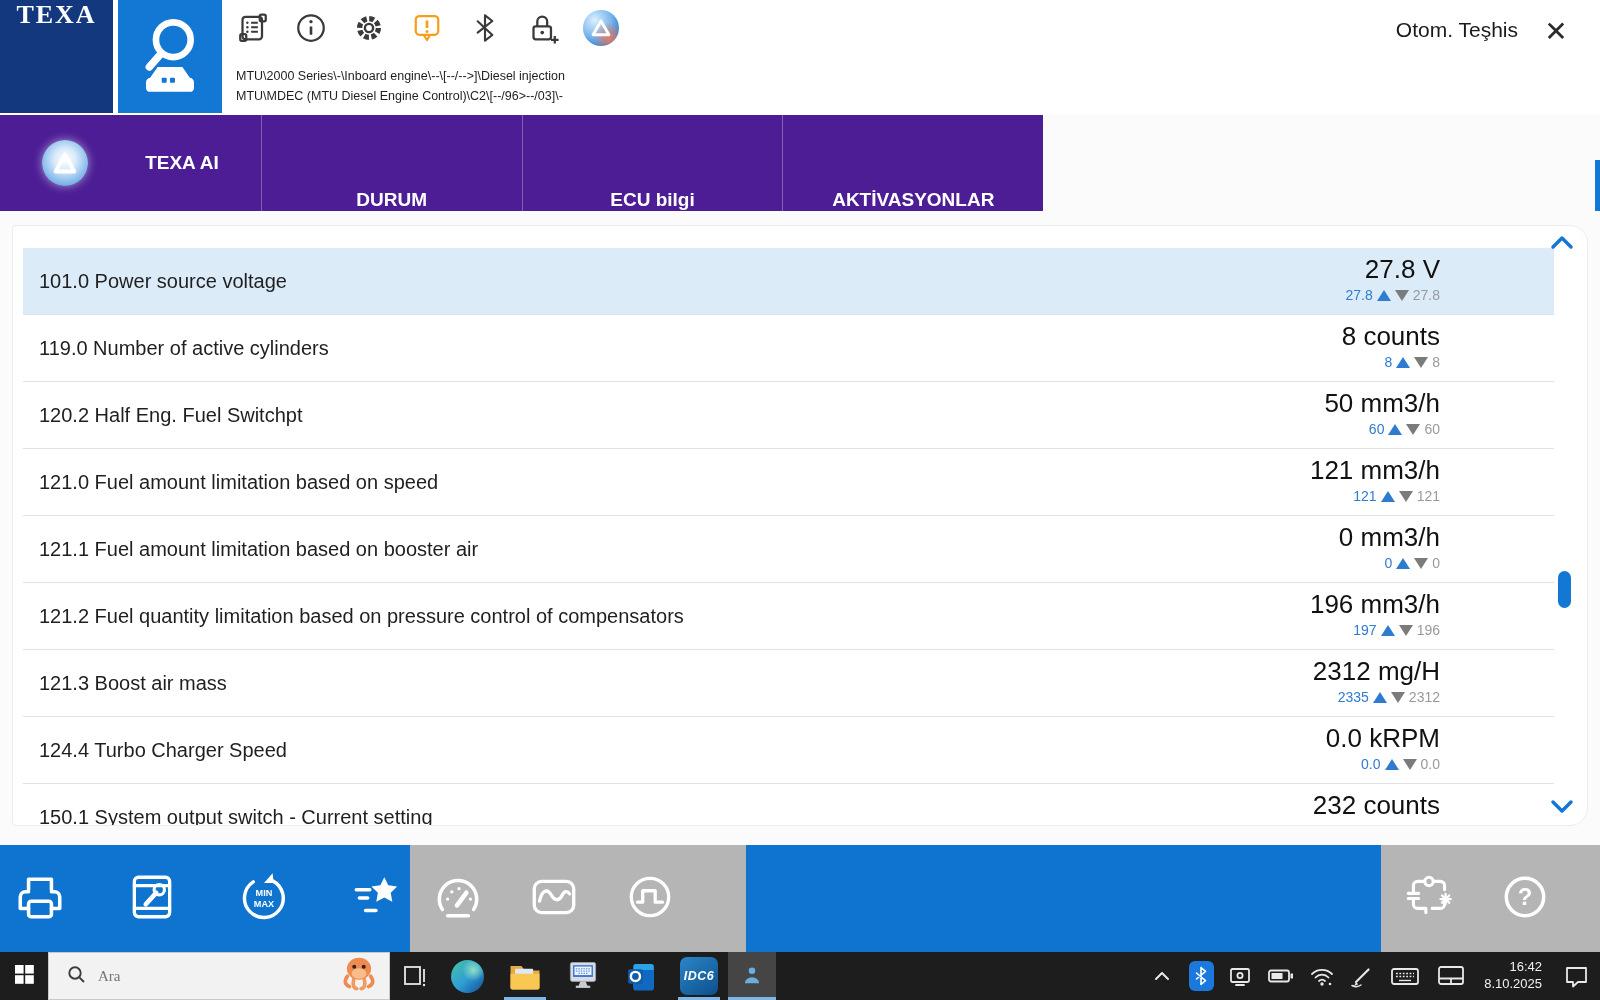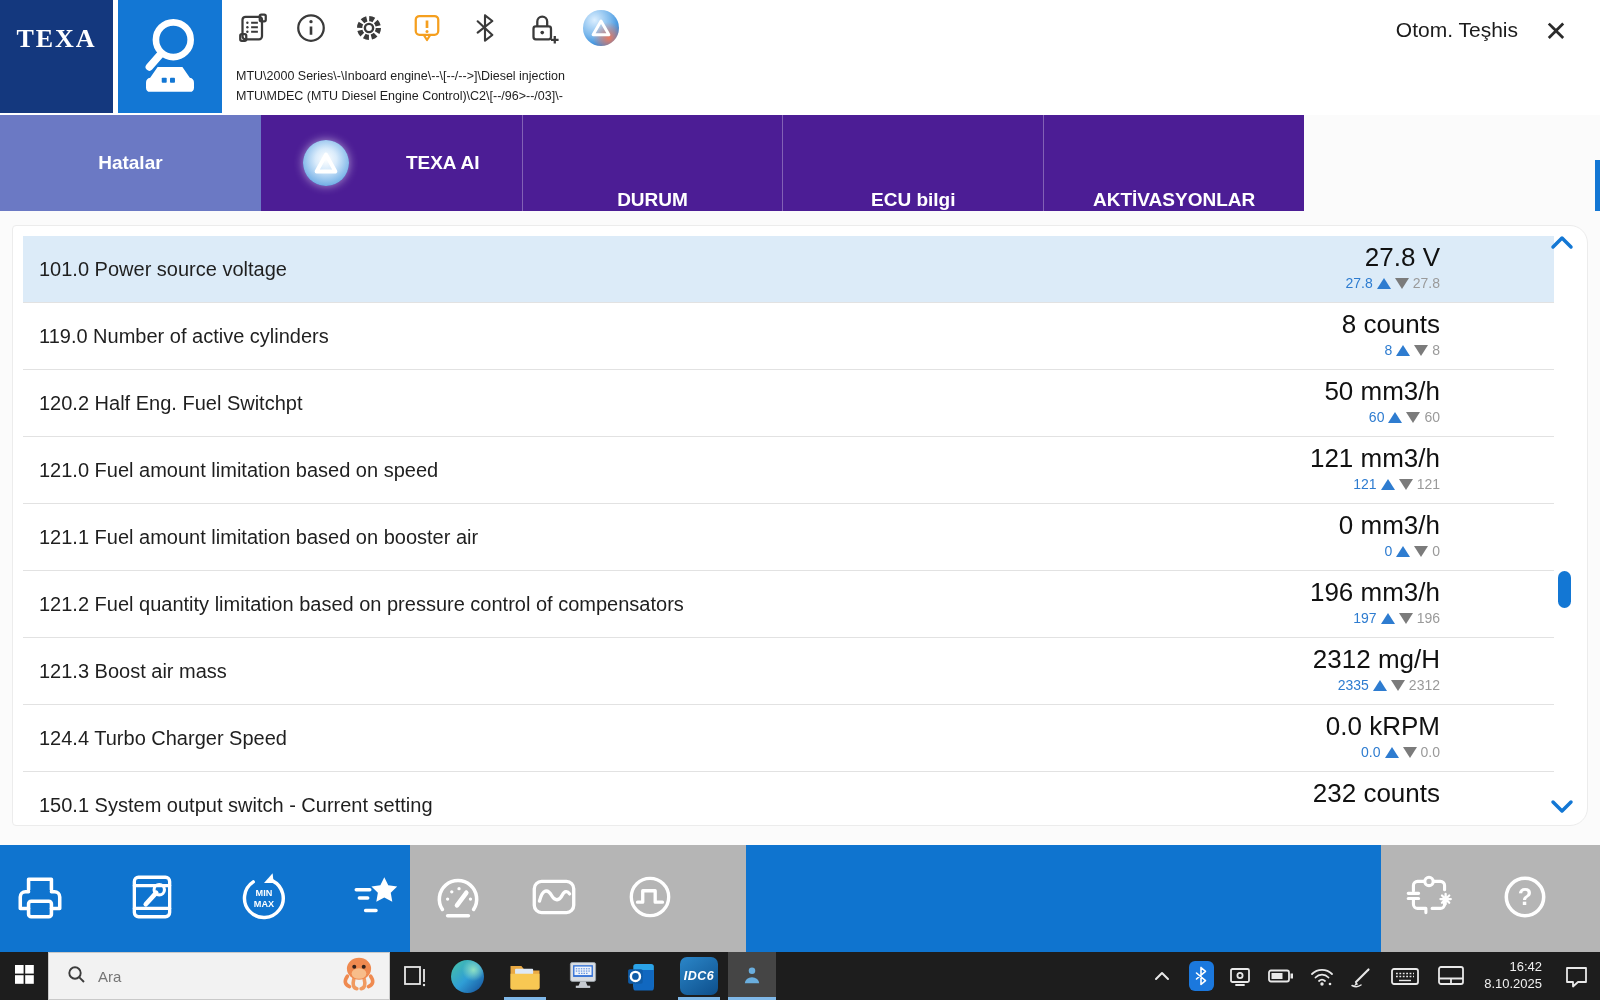--- a/index.html
+++ b/index.html
@@ -5,21 +5,21 @@
   * { margin:0; padding:0; box-sizing:border-box; }
   html,body { width:1600px; height:1000px; overflow:hidden; background:#fff;
               font-family:"Liberation Sans", sans-serif; }
   .screen { position:relative; width:1600px; height:1000px; background:#fbfbfb; }
 
   
   .header { position:absolute; top:0; left:0; width:1600px; height:115px; background:#fff; }
   .logo-tile { position:absolute; left:0; top:0; width:113px; height:113px; background:#14387e;
                display:flex; align-items:flex-start; justify-content:center; }
   .logo-tile span { color:#fff; font-family:"Liberation Serif", serif; font-weight:bold;
-                    font-size:26px; letter-spacing:2px; margin-top:24px; }
+                    font-size:26px; letter-spacing:2px; }
   .search-tile { position:absolute; left:118px; top:0; width:104px; height:113px; background:#1377d4;
                  display:flex; align-items:center; justify-content:center; cursor:pointer; }
   .hdr-icons { position:absolute; left:234px; top:8px; display:flex; gap:20px; align-items:center; }
   .hicon { width:38px; height:40px; display:flex; align-items:center; justify-content:center; cursor:pointer; }
   .ai-badge { width:36px; height:36px; border-radius:50%;
       background: radial-gradient(circle at 72% 78%, #e87a62 0%, rgba(232,122,98,0) 42%),
                   radial-gradient(circle at 32% 28%, #dcefff 0%, #7db9ec 45%, #1377d4 85%);
       display:flex; align-items:center; justify-content:center; }
   .breadcrumbs { position:absolute; left:236px; top:66px; font-size:12.5px; color:#1f1f1f; line-height:1.6; }
   .win-title { position:absolute; right:82px; top:18px; font-size:21px; color:#1b1b1b; }
@@ -36,21 +36,21 @@
   .tab-sep { border-left:1px solid rgba(255,255,255,.3);align-items:flex-end; }
   .ai-tab-logo { width:46px; height:46px; border-radius:50%; margin-right:14px;
       background: radial-gradient(circle at 50% 42%, #ffffff 0%, #d9ebfb 30%, #8fc0ec 62%, #3c8cd8 100%);
       box-shadow:0 0 10px rgba(255,255,255,.55); display:flex; align-items:center; justify-content:center; }
   .tab-scrollhint { position:absolute; right:0; top:160px; width:5px; height:51px; background:#1377d4; }
 
   
   .content { position:absolute; top:211px; left:0; width:1600px; height:634px; background:#fbfbfb; }
   .list-card { position:absolute; left:12px; top:14px; width:1576px; height:601px; background:#fff;
                border:1px solid #ececec; border-radius:4px 18px 18px 4px; overflow:hidden; }
-  .rows { position:absolute; left:10px; top:10px; width:1531px; }
+  .rows { position:absolute; left:10px; top:22px; width:1531px; }
   .p-row { height:67px; border-bottom:1px solid #e2e2e2; position:relative; cursor:pointer; background:#fff; }
   .p-row.selected { background:#dcebf8; }
   .p-label { position:absolute; left:16px; top:50%; transform:translateY(-50%); font-size:20px; color:#1f1f1f; }
   .p-valwrap { position:absolute; right:114px; top:0; height:100%; text-align:right; }
   .p-value { font-size:26px; color:#111; margin-top:6px; }
   .p-stats { font-size:14px; margin-top:2px; display:flex; justify-content:flex-end; align-items:center; gap:4px; }
   .stat-blue { color:#2e7cd0; }
   .stat-gray { color:#9a9a9a; }
   .tri-up { width:0; height:0; border-left:7px solid transparent; border-right:7px solid transparent;
             border-bottom:11px solid #2e7cd0; display:inline-block; }
@@ -73,21 +73,21 @@
   .sec3 { flex:1; }
   .sec4 { width:219px; }
 
   
   .taskbar { position:absolute; top:952px; left:0; width:1600px; height:48px; background:#1d1d1d;
              display:flex; align-items:stretch; }
   .tb-start { width:48px; display:flex; align-items:center; justify-content:center; cursor:pointer; }
   .tb-search { width:342px; background:#f2f2f2; border:1px solid #c9c9c9; display:flex; align-items:center;
                padding:0 8px 0 18px; gap:12px; }
   .tb-search input { border:none; outline:none; background:transparent; font-size:15px; color:#1f1f1f; width:190px;
-                     font-family:Liberation Sans, sans-serif; }
+                     font-family:Liberation Serif, serif; }
   .tb-ico { width:58px; display:flex; align-items:center; justify-content:center; cursor:pointer; position:relative; }
   .tb-ico.narrow { width:48px; }
   .runline { position:absolute; bottom:0; left:8px; right:8px; height:3px; background:#7fb8e8; }
   .texa-tile { width:48px; background:#454545; display:flex; align-items:center; justify-content:center;
                cursor:pointer; position:relative; }
   .texa-tile .runline { left:0; right:0; }
   .tray { margin-left:auto; display:flex; align-items:center; }
   .tray-btn { height:48px; display:flex; align-items:center; justify-content:center; cursor:pointer; }
   .bt-pill { width:25px; height:30px; border-radius:6px; background:#1b78dd;
              display:flex; align-items:center; justify-content:center; }
@@ -178,23 +178,20 @@
     <div class="breadcrumbs">
       <div>MTU\2000 Series\-\Inboard engine\--\[--/--&gt;]\Diesel injection</div>
       <div>MTU\MDEC (MTU Diesel Engine Control)\C2\[--/96&gt;--/03]\-</div>
     </div>
 
     <div class="win-title">Otom. Teşhis</div>
     <button class="close-btn">✕</button>
   </div>
 
   <div class="tabs">
-    <div class="tab tab-hatalar">
-      <span>Hatalar</span>
-    </div>
     <div class="tab tab-blue">
       <span class="ai-tab-logo">
         <svg width="34" height="34" viewBox="0 0 36 36" fill="none" stroke="#fff" stroke-width="4" stroke-linejoin="round">
           <path d="M18 9 L28 27 H8 Z"></path>
         </svg>
       </span>
       <span>TEXA AI</span>
     </div>
     <div class="tab tab-blue tab-sep">
       <span>DURUM</span>

